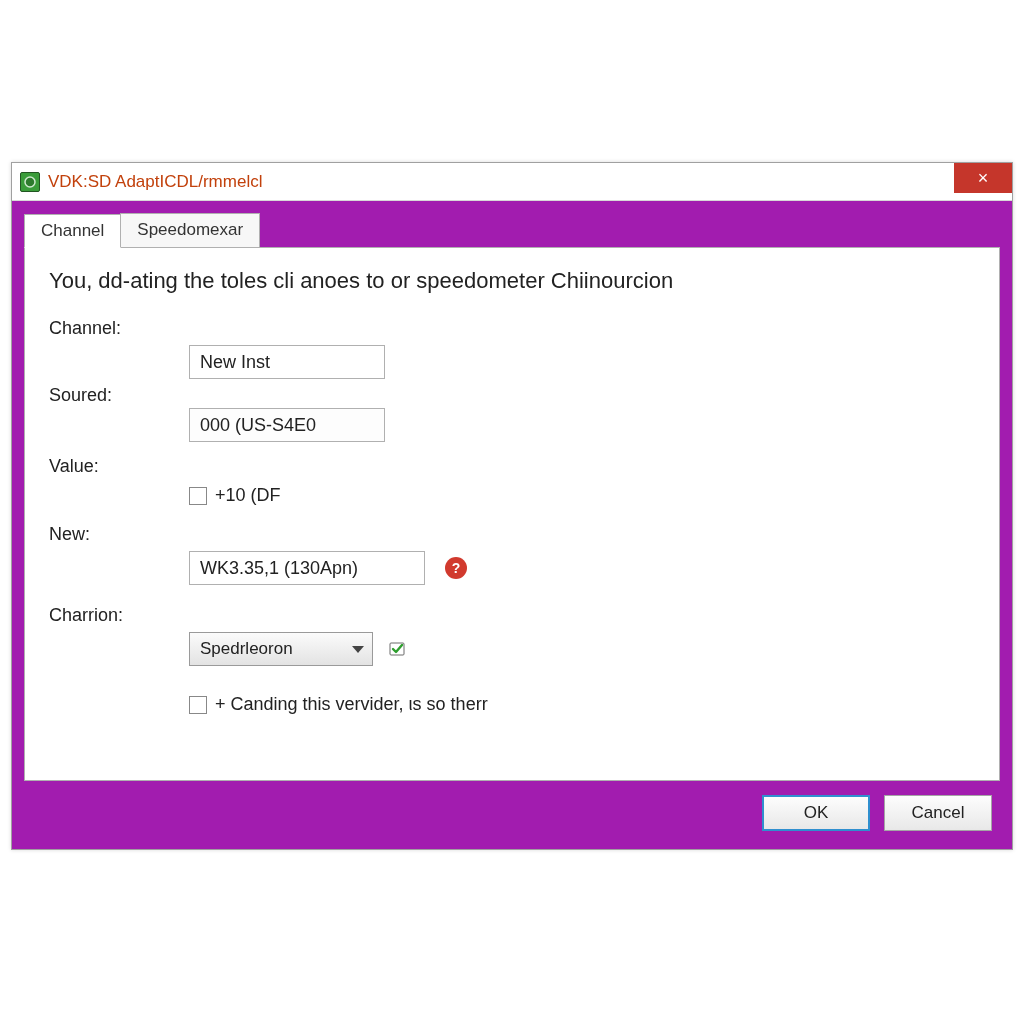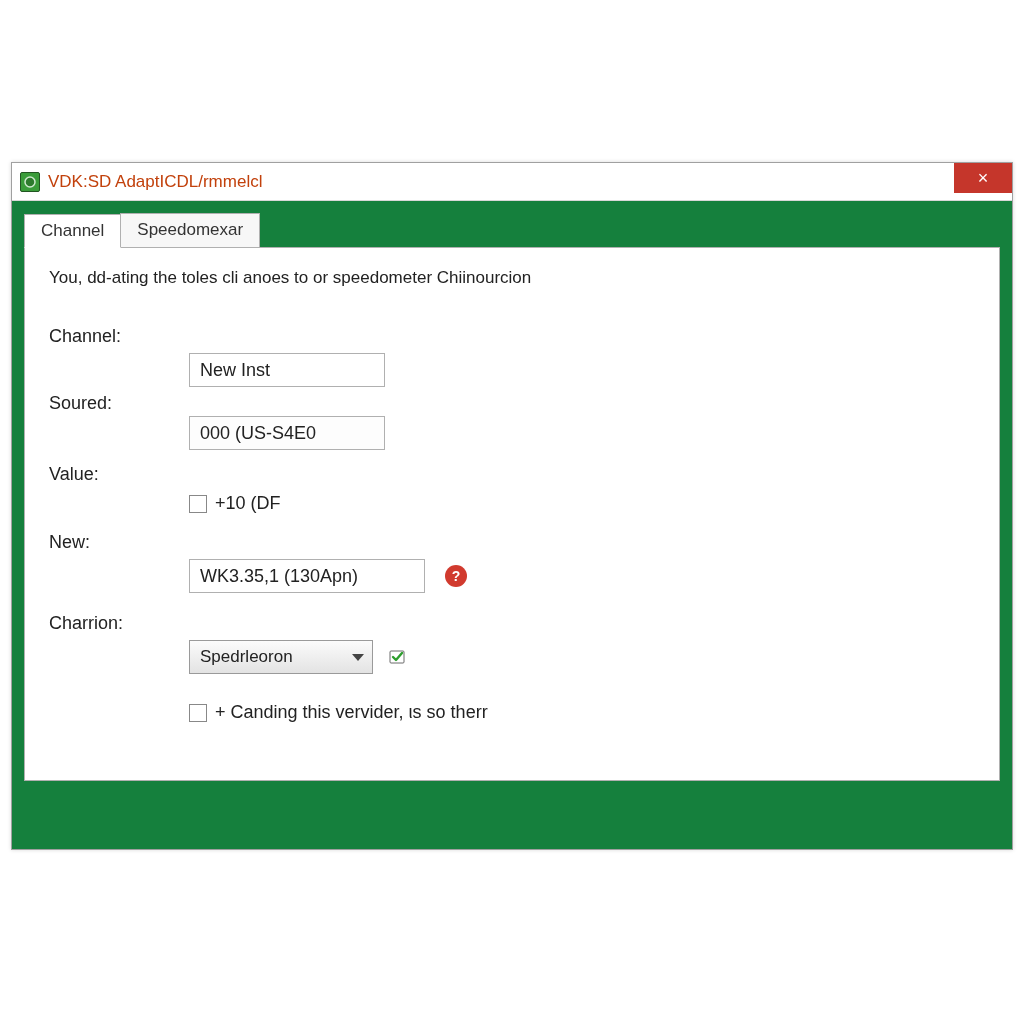--- a/index.html
+++ b/index.html
@@ -62,21 +62,21 @@
       justify-content: center;
       font-size: 18px;
       cursor: pointer;
     }
     .client {
       position: absolute;
       top: 38px;
       left: 0;
       right: 0;
       bottom: 0;
-      background: #15803d;
+      background: #a21caf;
     }
     .tabstrip {
       position: absolute;
       top: 12px;
       left: 12px;
       display: flex;
       z-index: 2;
     }
     .tab {
       padding: 6px 16px;
@@ -99,23 +99,23 @@
       position: absolute;
       top: 46px;
       left: 12px;
       right: 12px;
       bottom: 68px;
       background: #ffffff;
       border: 1px solid #b0b0b0;
       padding: 20px 24px;
     }
     .intro {
-      font-size: 17px;
-      color: #222;
-      margin-bottom: 38px;
+      font-size: 22px;
+      color: #222;
+      margin-bottom: 24px;
     }
     .form-row {
       display: flex;
       align-items: center;
       margin-bottom: 6px;
     }
     .label-col {
       width: 140px;
       font-size: 18px;
       color: #222;
@@ -304,15 +304,23 @@
         </div>
       </div>
 
       <div class="checkbox-row" style="margin-top:28px;">
         <span class="chk"></span>
         <span>+ Canding this vervider, ιs so therr</span>
       </div>
 
     </div>
 
+    <div class="dialog-buttons">
+      <div class="dlg-btn primary">
+        <span>OK</span>
+      </div>
+      <div class="dlg-btn">
+        <span>Cancel</span>
+      </div>
+    </div>
 
   </div>
 </div>
 
 </body></html>

